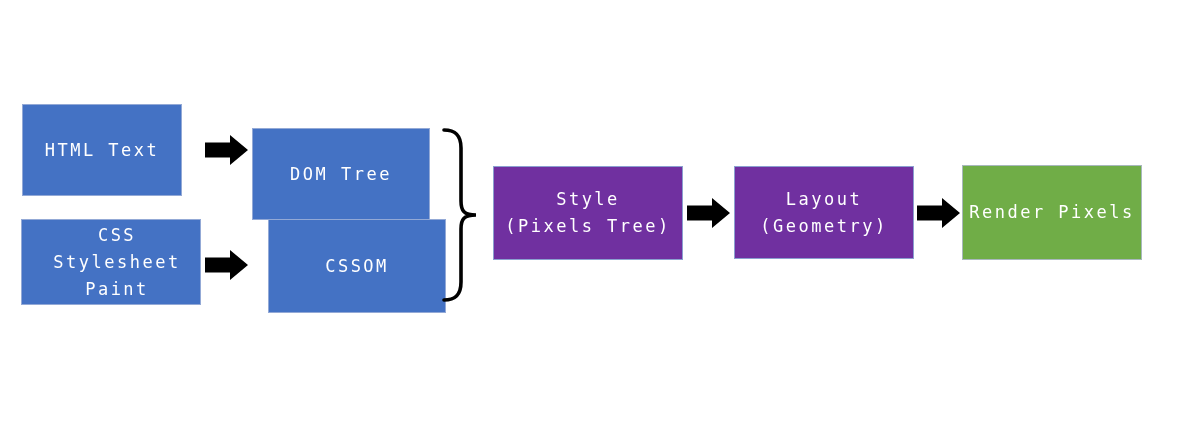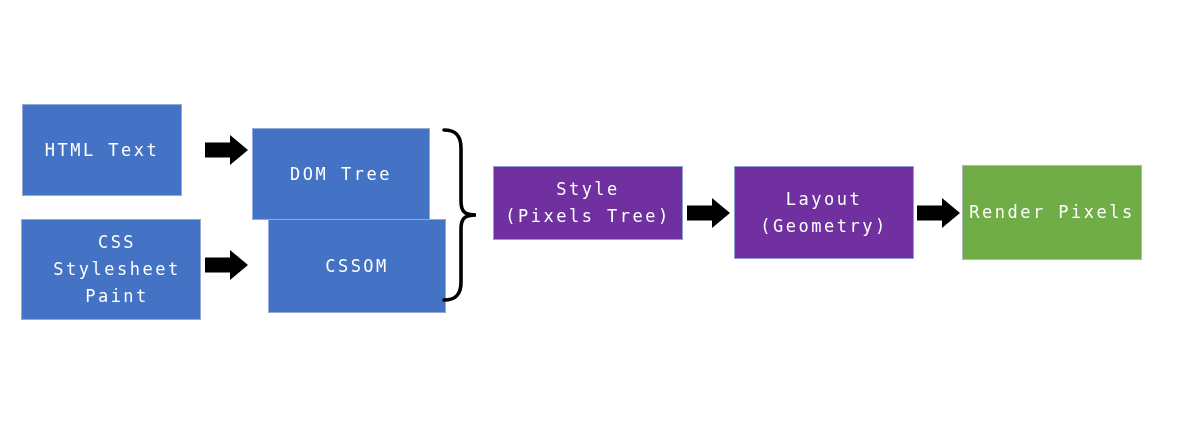--- a/index.html
+++ b/index.html
@@ -62,21 +62,21 @@
   <div class="arrow" style="left:205px; top:134px;">
     <svg viewBox="0 0 44 32" aria-hidden="true">
       <polygon points="0,8.5 25,8.5 25,1 43,16 25,31 25,23.5 0,23.5" fill="var(--arrow-black,#000)"></polygon>
     </svg>
   </div>
 
   <div class="node blue" style="left:252px; top:104px; width:178px; height:92px;margin-top:24px;">
     <span class="line">DOM Tree</span>
   </div>
 
-  <div class="node blue" style="left:21px; top:219px; width:180px; height:101px;padding-left:12px;">
+  <div class="node blue" style="left:21px; top:219px; width:180px; height:86px;padding-left:12px;">
     <span class="line">CSS</span>
     <span class="line">Stylesheet</span>
     <span class="line">Paint</span>
   </div>
 
   <div class="arrow" style="left:205px; top:249px;">
     <svg viewBox="0 0 44 32" aria-hidden="true">
       <polygon points="0,8.5 25,8.5 25,1 43,16 25,31 25,23.5 0,23.5" fill="var(--arrow-black,#000)"></polygon>
     </svg>
   </div>
@@ -84,21 +84,21 @@
   <div class="node blue" style="left:268px; top:219px; width:178px; height:94px;">
     <span class="line">CSSOM</span>
   </div>
 
   <div class="brace">
     <svg viewBox="0 0 38 178" aria-hidden="true">
       <path d="M 3,4 C 13,4 20,8 20,22 L 20,75 C 20,85 23,89 35,89 C 23,89 20,93 20,103 L 20,156 C 20,170 13,174 3,174" fill="none" stroke="var(--arrow-black,#000)" stroke-width="3.6" stroke-linecap="round"></path>
     </svg>
   </div>
 
-  <div class="node purple" style="left:493px; top:166px; width:190px; height:74px;">
+  <div class="node purple" style="left:493px; top:166px; width:190px; height:94px;">
     <span class="line">Style</span>
     <span class="line">(Pixels Tree)</span>
   </div>
 
   <div class="arrow" style="left:687px; top:197px;">
     <svg viewBox="0 0 44 32" aria-hidden="true">
       <polygon points="0,8.5 25,8.5 25,1 43,16 25,31 25,23.5 0,23.5" fill="var(--arrow-black,#000)"></polygon>
     </svg>
   </div>
 

